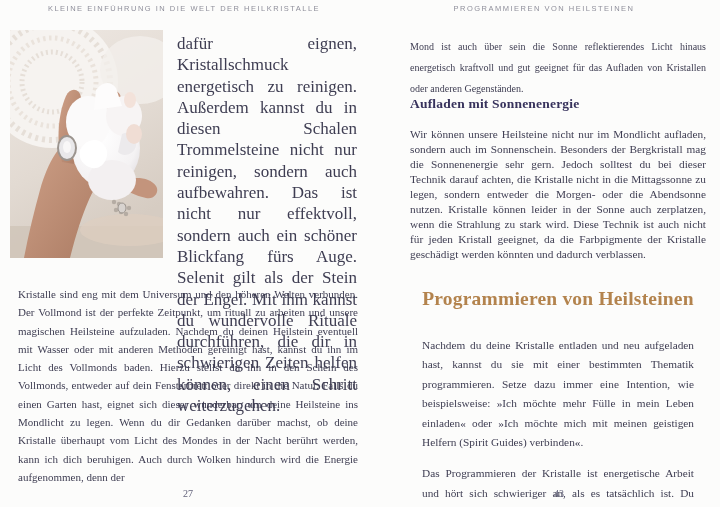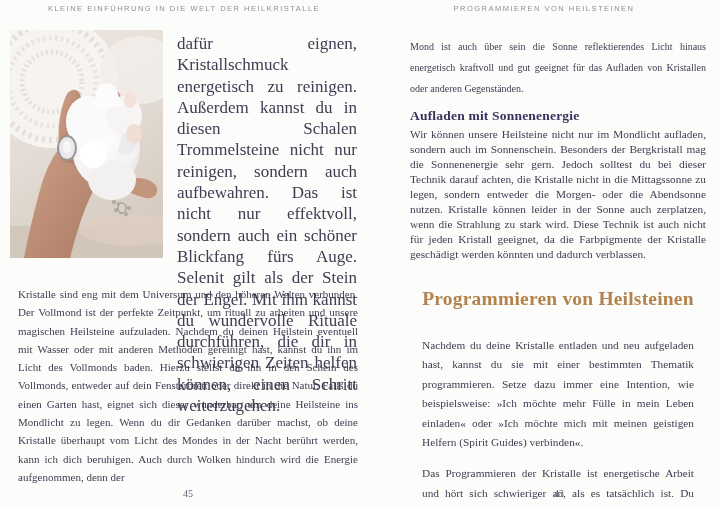--- a/index.html
+++ b/index.html
@@ -28,21 +28,21 @@
   }
   .sec-heading-moon{left:18px;top:266px;}
   .para-moon{
     position:absolute;left:18px;top:285px;width:340px;
     font-size:11px;line-height:18.3px;text-align:justify;hyphens:auto;
   }
   .para-intro{
     position:absolute;left:410px;top:36px;width:296px;
     font-size:10px;line-height:21px;text-align:justify;hyphens:auto;
   }
-  .sec-heading-sun{left:410px;top:108px;}
+  .sec-heading-sun{left:410px;top:96px;}
   .para-sun{
     position:absolute;left:410px;top:127px;width:296px;
     font-size:11.3px;line-height:15px;text-align:justify;hyphens:auto;
   }
   .chapter-heading{
     position:absolute;left:410px;top:288px;width:296px;text-align:center;
     font-size:19.5px;font-weight:bold;color:#b3834d;letter-spacing:.2px;
   }
   .chapter-body{
     position:absolute;left:410px;top:324px;width:296px;
@@ -127,21 +127,21 @@
         <ellipse cx="112" cy="178" rx="4" ry="5" fill="#d8d3cf" stroke="#9b948e" stroke-width="1"></ellipse>
       </g>
     </svg>
   </div>
 
   <div class="col-narrow">dafür eignen, Kristallschmuck energetisch zu reinigen. Außerdem kannst du in diesen Schalen Trommelsteine nicht nur reinigen, sondern auch aufbewahren. Das ist nicht nur effektvoll, sondern auch ein schöner Blickfang fürs Auge. Selenit gilt als der Stein der Engel. Mit ihm kannst du wundervolle Rituale durchführen, die dir in schwierigen Zeiten helfen können, einen Schritt weiterzugehen.</div>
 
 
   <div class="para-moon">Kristalle sind eng mit dem Universum und den höheren Welten verbunden. Der Vollmond ist der perfekte Zeitpunkt, um rituell zu arbeiten und unsere magischen Heilsteine aufzuladen. Nachdem du deinen Heilstein eventuell mit Wasser oder mit anderen Methoden gereinigt hast, kannst du ihn im Licht des Vollmonds baden. Hierzu stellst du ihn in den Schein des Vollmonds, entweder auf dein Fensterbrett oder direkt in die Natur. Falls du einen Garten hast, eignet sich dieser wunderbar, um deine Heilsteine ins Mondlicht zu legen. Wenn du dir Gedanken darüber machst, ob deine Kristalle überhaupt vom Licht des Mondes in der Nacht berührt werden, kann ich dich beruhigen. Auch durch Wolken hindurch wird die Energie aufgenommen, denn der</div>
 
-  <div class="page-number pn-left">45</div>
+  <div class="page-number pn-left">27</div>
 
   <div class="running-head rh-right">PROGRAMMIEREN VON HEILSTEINEN</div>
 
   <div class="para-intro">Mond ist auch über sein die Sonne reflektierendes Licht hinaus energetisch kraftvoll und gut geeignet für das Aufladen von Kristallen oder anderen Gegenständen.</div>
 
   <div class="sec-heading sec-heading-sun">Aufladen mit Sonnenenergie</div>
 
   <div class="para-sun">Wir können unsere Heilsteine nicht nur im Mondlicht aufladen, sondern auch im Sonnenschein. Besonders der Bergkristall mag die Sonnenenergie sehr gern. Jedoch solltest du bei dieser Technik darauf achten, die Kristalle nicht in die Mittagssonne zu legen, sondern entweder die Morgen- oder die Abendsonne nutzen. Kristalle können leider in der Sonne auch zerplatzen, wenn die Strahlung zu stark wird. Diese Technik ist auch nicht für jeden Kristall geeignet, da die Farbpigmente der Kristalle geschädigt werden könnten und dadurch verblassen.</div>
 
   <div class="chapter-heading">Programmieren von Heilsteinen</div>

